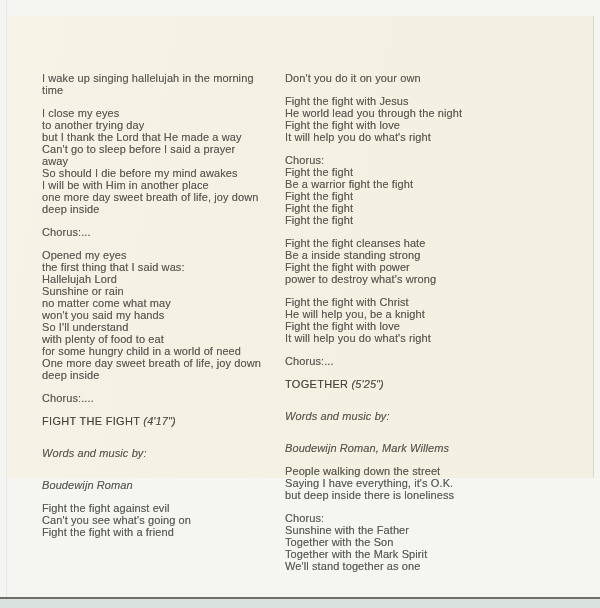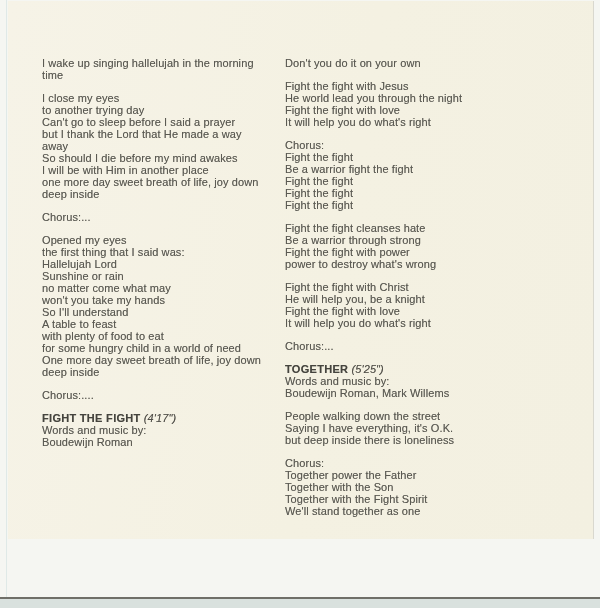--- a/index.html
+++ b/index.html
@@ -15,22 +15,22 @@
     font-family: "Liberation Sans", sans-serif;
   }
   .scan-left-line {
     position: absolute;
     left: 6px; top: 0;
     width: 1px; height: 608px;
     background: #dfe9e7;
   }
   .page {
     position: absolute;
-    left: 8px; top: 1px;
-    width: 585px; height: 538px;
+    left: 8px; top: 16px;
+    width: 585px; height: 462px;
     background: linear-gradient(100deg, #f6f3e7 0%, #f4f1e2 55%, #f3f0e1 100%);
     border-right: 1px solid #d9d8cf;
   }
   .page-bottom-line {
     position: absolute;
     left: 0; top: 597px;
     width: 600px; height: 2px;
     background: #6f6f68;
   }
   .page-bottom-stripe {
@@ -48,78 +48,84 @@
     color: #5a5952;
     letter-spacing: 0.1px;
     text-shadow: 0 0 0.6px rgba(90, 89, 82, 0.55);
   }
   .lyrics-col.left  { left: 34px; }
   .lyrics-col.right { left: 277px; }
   .block { margin-bottom: 11px; }
   .lyric-line { white-space: nowrap; }
   .song-title-line { white-space: nowrap; }
   .song-title {
-    font-weight: bold;
+    font-weight: normal;
     color: #45443e;
     letter-spacing: 0.3px;
   }
   .song-duration {
     font-style: italic;
     color: #514f49;
   }
   .song-credit {
+    font-style: italic;
     white-space: nowrap;
+    margin-top: 20px;
   }
 </style>
 </head>
 <body>
 
 <div class="scan-left-line"></div>
 
 <div class="page">
   <div class="lyrics-col left">
       <div class="block">
         <div class="lyric-line">I wake up singing hallelujah in the morning</div>
         <div class="lyric-line">time</div>
       </div>
       <div class="block">
         <div class="lyric-line">I close my eyes</div>
         <div class="lyric-line">to another trying day</div>
+        <div class="lyric-line">but I thank the Lord that He made a way</div>
         <div class="lyric-line">Can't go to sleep before I said a prayer</div>
-        <div class="lyric-line">but I thank the Lord that He made a way</div>
         <div class="lyric-line">away</div>
         <div class="lyric-line">So should I die before my mind awakes</div>
         <div class="lyric-line">I will be with Him in another place</div>
         <div class="lyric-line">one more day sweet breath of life, joy down</div>
         <div class="lyric-line">deep inside</div>
       </div>
       <div class="block">
         <div class="lyric-line">Chorus:...</div>
       </div>
       <div class="block">
         <div class="lyric-line">Opened my eyes</div>
         <div class="lyric-line">the first thing that I said was:</div>
         <div class="lyric-line">Hallelujah Lord</div>
         <div class="lyric-line">Sunshine or rain</div>
         <div class="lyric-line">no matter come what may</div>
-        <div class="lyric-line">won't you take my hands</div>
+        <div class="lyric-line">won't you said my hands</div>
         <div class="lyric-line">So I'll understand</div>
-        <div class="lyric-line">A table to feast</div>
         <div class="lyric-line">with plenty of food to eat</div>
         <div class="lyric-line">for some hungry child in a world of need</div>
         <div class="lyric-line">One more day sweet breath of life, joy down</div>
         <div class="lyric-line">deep inside</div>
       </div>
       <div class="block">
         <div class="lyric-line">Chorus:....</div>
       </div>
       <div class="block">
         <div class="song-title-line"><span class="song-title">FIGHT THE FIGHT</span><span class="song-duration"> (4'17")</span></div>
         <div class="song-credit">Words and music by:</div>
         <div class="song-credit">Boudewijn Roman</div>
+      </div>
+      <div class="block">
+        <div class="lyric-line">Fight the fight against evil</div>
+        <div class="lyric-line">Can't you see what's going on</div>
+        <div class="lyric-line">Fight the fight with a friend</div>
       </div>
     </div>
   <div class="lyrics-col right">
       <div class="block">
         <div class="lyric-line">Don't you do it on your own</div>
       </div>
       <div class="block">
         <div class="lyric-line">Fight the fight with Jesus</div>
         <div class="lyric-line">He world lead you through the night</div>
         <div class="lyric-line">Fight the fight with love</div>
@@ -128,21 +134,21 @@
       <div class="block">
         <div class="lyric-line">Chorus:</div>
         <div class="lyric-line">Fight the fight</div>
         <div class="lyric-line">Be a warrior fight the fight</div>
         <div class="lyric-line">Fight the fight</div>
         <div class="lyric-line">Fight the fight</div>
         <div class="lyric-line">Fight the fight</div>
       </div>
       <div class="block">
         <div class="lyric-line">Fight the fight cleanses hate</div>
-        <div class="lyric-line">Be a warrior through strong</div>
+        <div class="lyric-line">Be a inside standing strong</div>
         <div class="lyric-line">Fight the fight with power</div>
         <div class="lyric-line">power to destroy what's wrong</div>
       </div>
       <div class="block">
         <div class="lyric-line">Fight the fight with Christ</div>
         <div class="lyric-line">He will help you, be a knight</div>
         <div class="lyric-line">Fight the fight with love</div>
         <div class="lyric-line">It will help you do what's right</div>
       </div>
       <div class="block">
@@ -153,22 +159,22 @@
         <div class="song-credit">Words and music by:</div>
         <div class="song-credit">Boudewijn Roman, Mark Willems</div>
       </div>
       <div class="block">
         <div class="lyric-line">People walking down the street</div>
         <div class="lyric-line">Saying I have everything, it's O.K.</div>
         <div class="lyric-line">but deep inside there is loneliness</div>
       </div>
       <div class="block">
         <div class="lyric-line">Chorus:</div>
-        <div class="lyric-line">Together power the Father</div>
+        <div class="lyric-line">Sunshine with the Father</div>
         <div class="lyric-line">Together with the Son</div>
-        <div class="lyric-line">Together with the Fight Spirit</div>
+        <div class="lyric-line">Together with the Mark Spirit</div>
         <div class="lyric-line">We'll stand together as one</div>
       </div>
     </div>
 </div>
 
 <div class="page-bottom-line"></div>
 <div class="page-bottom-stripe"></div>
 
 </body></html>

